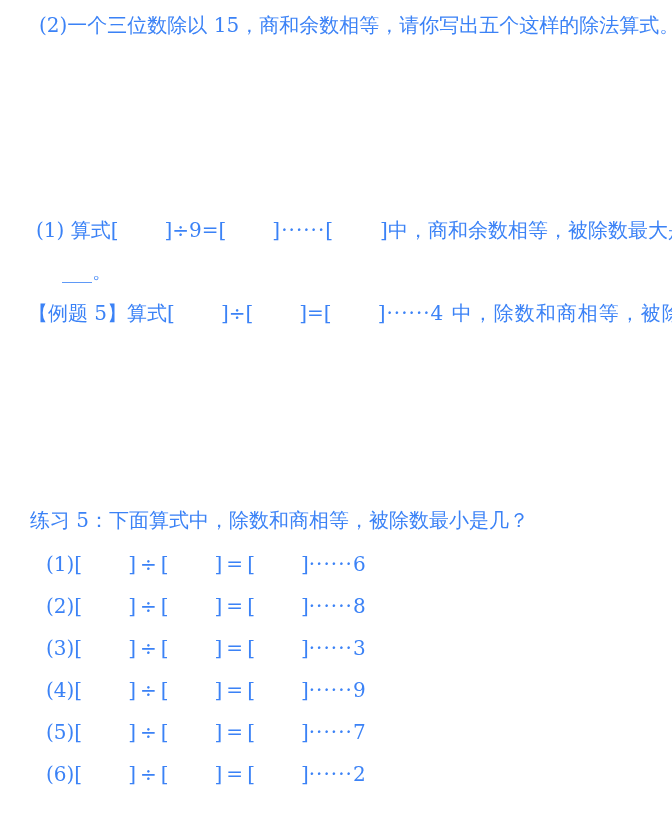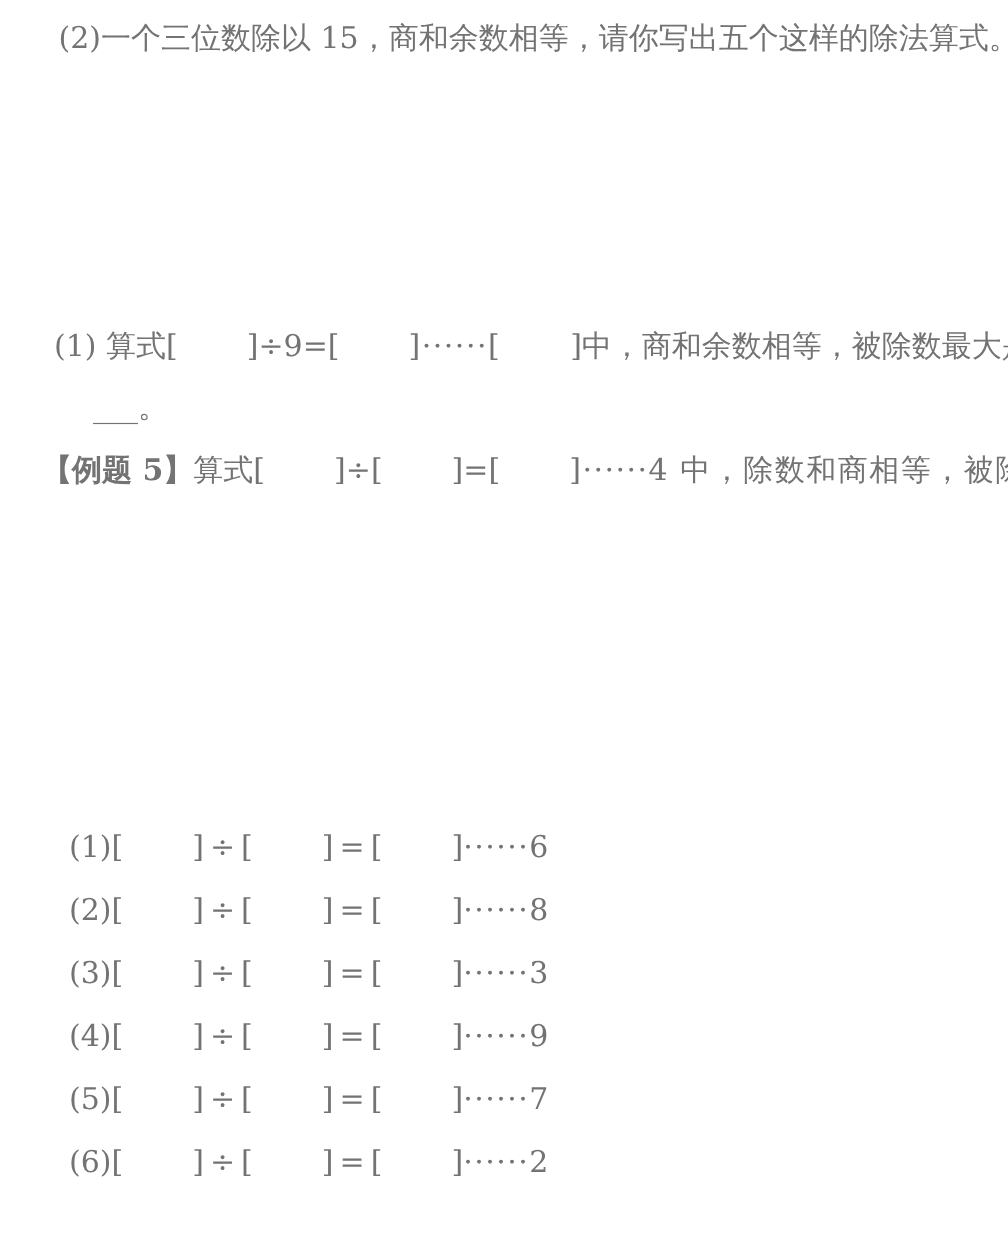--- a/index.html
+++ b/index.html
@@ -5,32 +5,32 @@
   html, body {
     margin: 0;
     padding: 0;
     background: #ffffff;
   }
   .page {
     position: relative;
     width: 672px;
     height: 834px;
     background: #ffffff;
-    color: #737373;
+    color: #3b82f6;
     font-family: "DejaVu Serif", "Liberation Serif", serif;
     font-size: 20px;
     line-height: 26px;
     overflow: hidden;
   }
   .line {
     position: absolute;
     white-space: pre;
   }
   .bold {
-    font-weight: bold;
+    font-weight: normal;
   }
   .gap {
     display: inline-block;
     width: 46px;
   }
   .gap-sm {
     display: inline-block;
     width: 4px;
   }
   .dots {
@@ -47,20 +47,21 @@
 
   <div class="line" style="top:12px; left:39px;">(2)一个三位数除以 15，商和余数相等，请你写出五个这样的除法算式。</div>
 
   <div class="line" style="top:217px; left:36px;"><span>(1) 算式[</span><span class="gap"></span><span>]÷9=[</span><span class="gap"></span><span class="dots">]······[</span><span class="gap"></span><span>]中，商和余数相等，被除数最大是</span></div>
 
   <div class="line" style="top:258px; left:62px;">___。</div>
 
   <div class="line" style="top:300px; left:28px;"><span class="bold">【例题 5】</span><span>算式[</span><span class="gap"></span><span>]÷[</span><span class="gap"></span><span>]=[</span><span class="gap"></span><span class="dots">]······4 中，除数和商相等，被除数</span></div>
 
 
+  <div class="line" style="top:507px; left:30px;"><span class="bold">练习 5：</span><span>下面算式中，除数和商相等，被除数最小是几？</span></div>
 
   <div class="line eq-row" style="top:551px; left:46px;"><span>(1)</span><span>[</span><span class="gap"></span><span>]</span><span class="gap-sm"></span><span>÷</span><span class="gap-sm"></span><span>[</span><span class="gap"></span><span>]</span><span class="gap-sm"></span><span>=</span><span class="gap-sm"></span><span>[</span><span class="gap"></span><span>]</span><span class="dots">······</span><span>6</span></div>
 
   <div class="line eq-row" style="top:593px; left:46px;"><span>(2)</span><span>[</span><span class="gap"></span><span>]</span><span class="gap-sm"></span><span>÷</span><span class="gap-sm"></span><span>[</span><span class="gap"></span><span>]</span><span class="gap-sm"></span><span>=</span><span class="gap-sm"></span><span>[</span><span class="gap"></span><span>]</span><span class="dots">······</span><span>8</span></div>
 
   <div class="line eq-row" style="top:635px; left:46px;"><span>(3)</span><span>[</span><span class="gap"></span><span>]</span><span class="gap-sm"></span><span>÷</span><span class="gap-sm"></span><span>[</span><span class="gap"></span><span>]</span><span class="gap-sm"></span><span>=</span><span class="gap-sm"></span><span>[</span><span class="gap"></span><span>]</span><span class="dots">······</span><span>3</span></div>
 
   <div class="line eq-row" style="top:677px; left:46px;"><span>(4)</span><span>[</span><span class="gap"></span><span>]</span><span class="gap-sm"></span><span>÷</span><span class="gap-sm"></span><span>[</span><span class="gap"></span><span>]</span><span class="gap-sm"></span><span>=</span><span class="gap-sm"></span><span>[</span><span class="gap"></span><span>]</span><span class="dots">······</span><span>9</span></div>
 
   <div class="line eq-row" style="top:719px; left:46px;"><span>(5)</span><span>[</span><span class="gap"></span><span>]</span><span class="gap-sm"></span><span>÷</span><span class="gap-sm"></span><span>[</span><span class="gap"></span><span>]</span><span class="gap-sm"></span><span>=</span><span class="gap-sm"></span><span>[</span><span class="gap"></span><span>]</span><span class="dots">······</span><span>7</span></div>

